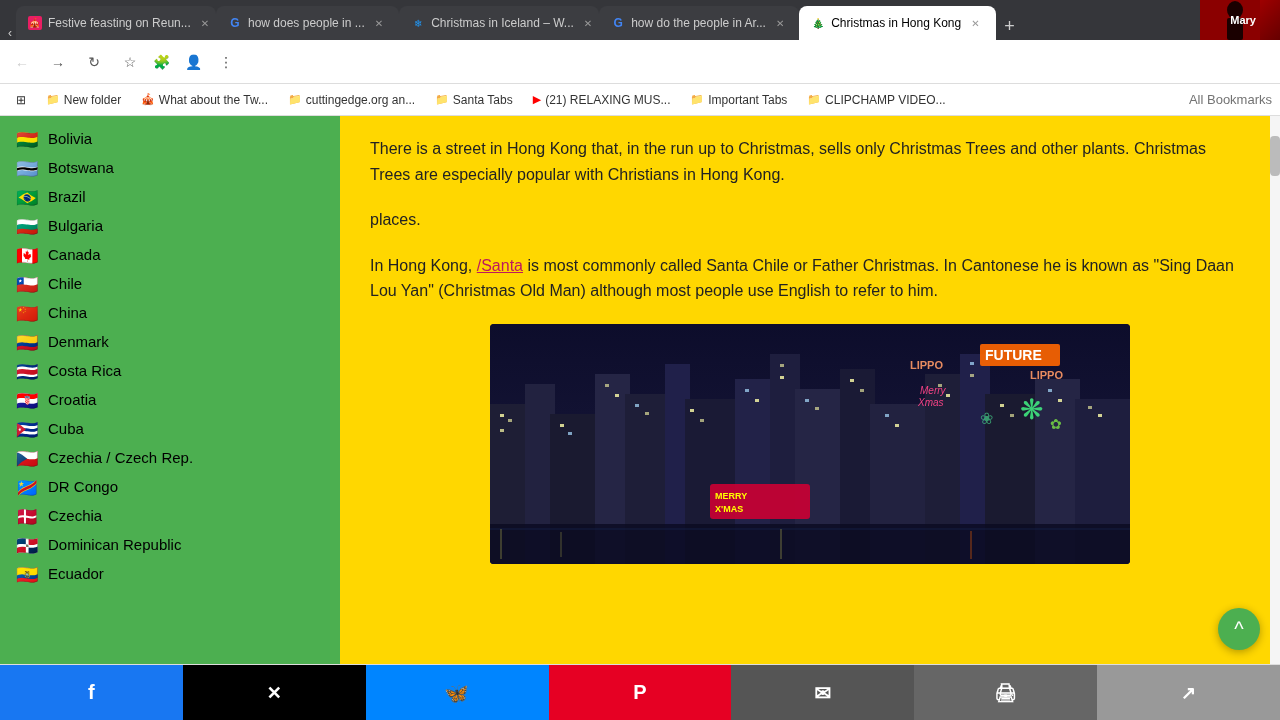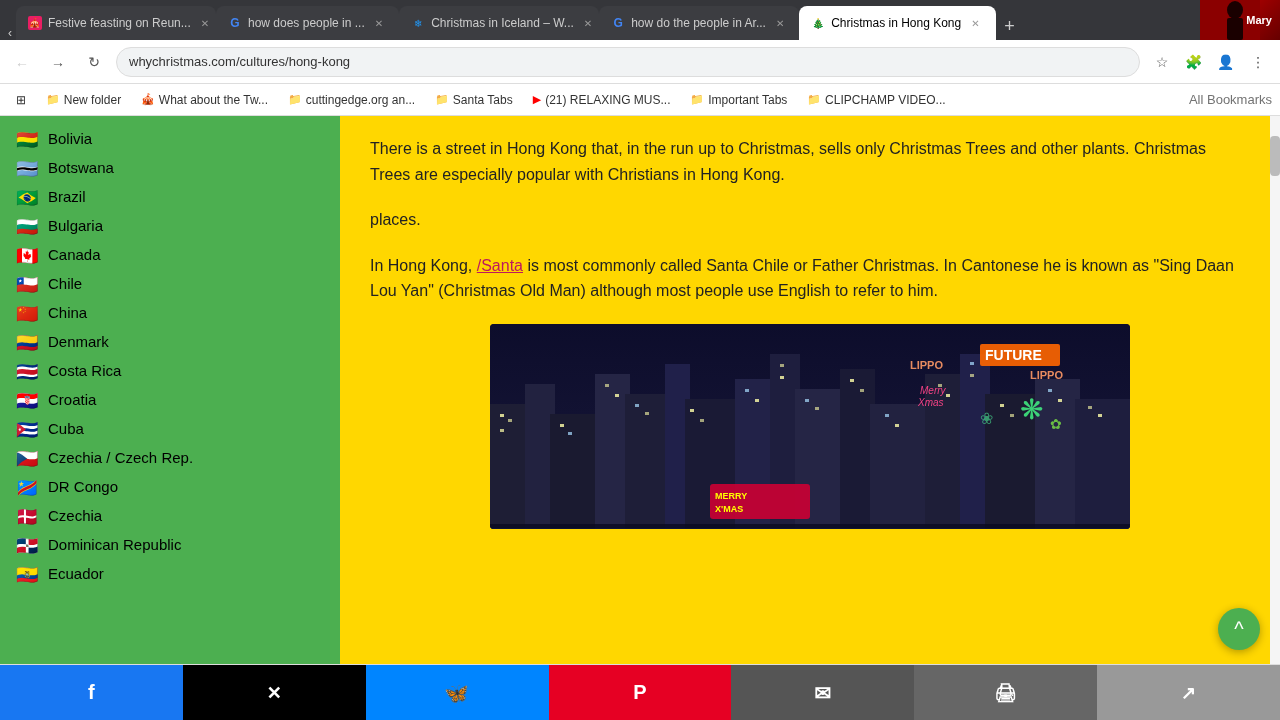--- a/index.html
+++ b/index.html
@@ -79,21 +79,21 @@
       justify-content: center;
       overflow: hidden;
     }
     .profile-icon-inner {
       width: 100%;
       height: 100%;
       background: linear-gradient(135deg, #cc0000, #660000);
       display: flex;
       align-items: center;
       justify-content: flex-end;
-      padding-right: 8px;
+      padding-right: 24px;
       font-size: 10px;
       color: #fff;
       font-weight: bold;
       margin-left: 12px;
     }
 
     
     .address-bar {
       display: flex;
       align-items: center;
@@ -203,21 +203,21 @@
     }
     .content-text a {
       color: #be185d;
       text-decoration: underline;
       cursor: pointer;
     }
     .city-image {
       display: block;
       margin: 4px auto;
       width: 640px;
-      height: 205px;
+      height: 240px;
       background: linear-gradient(180deg, #1a1a2e 0%, #16213e 40%, #0f3460 100%);
       border-radius: 4px;
       position: relative;
       overflow: hidden;
     }
 
     
     .scroll-up-btn {
       position: fixed;
       bottom: 70px;
@@ -327,21 +327,20 @@
       </svg>
       <span style="position:relative;z-index:1;font-size:11px;color:#fff;">Mary</span>
     </div>
   </div>
 </div>
 
 <div class="address-bar">
   <div class="nav-btn disabled">←</div>
   <div class="nav-btn">→</div>
   <div class="nav-btn">↻</div>
-  <input type="text" class="address-input" style="font-size: 13px; color: rgb(51, 51, 51); background: rgb(241, 243, 244); border: 1px solid rgb(221, 221, 221); border-radius: 15px; padding: 0px 12px; height: 30px; flex: 1 1 0%; outline: none;" value="whychristmas.com/cultures/hong-kong">
   <div class="address-icons">
     <div class="addr-icon">☆</div>
     <div class="addr-icon">🧩</div>
     <div class="addr-icon">👤</div>
     <div class="addr-icon">⋮</div>
   </div>
 </div>
 
 <div class="bookmarks-bar">
   <div class="bookmark-item">

